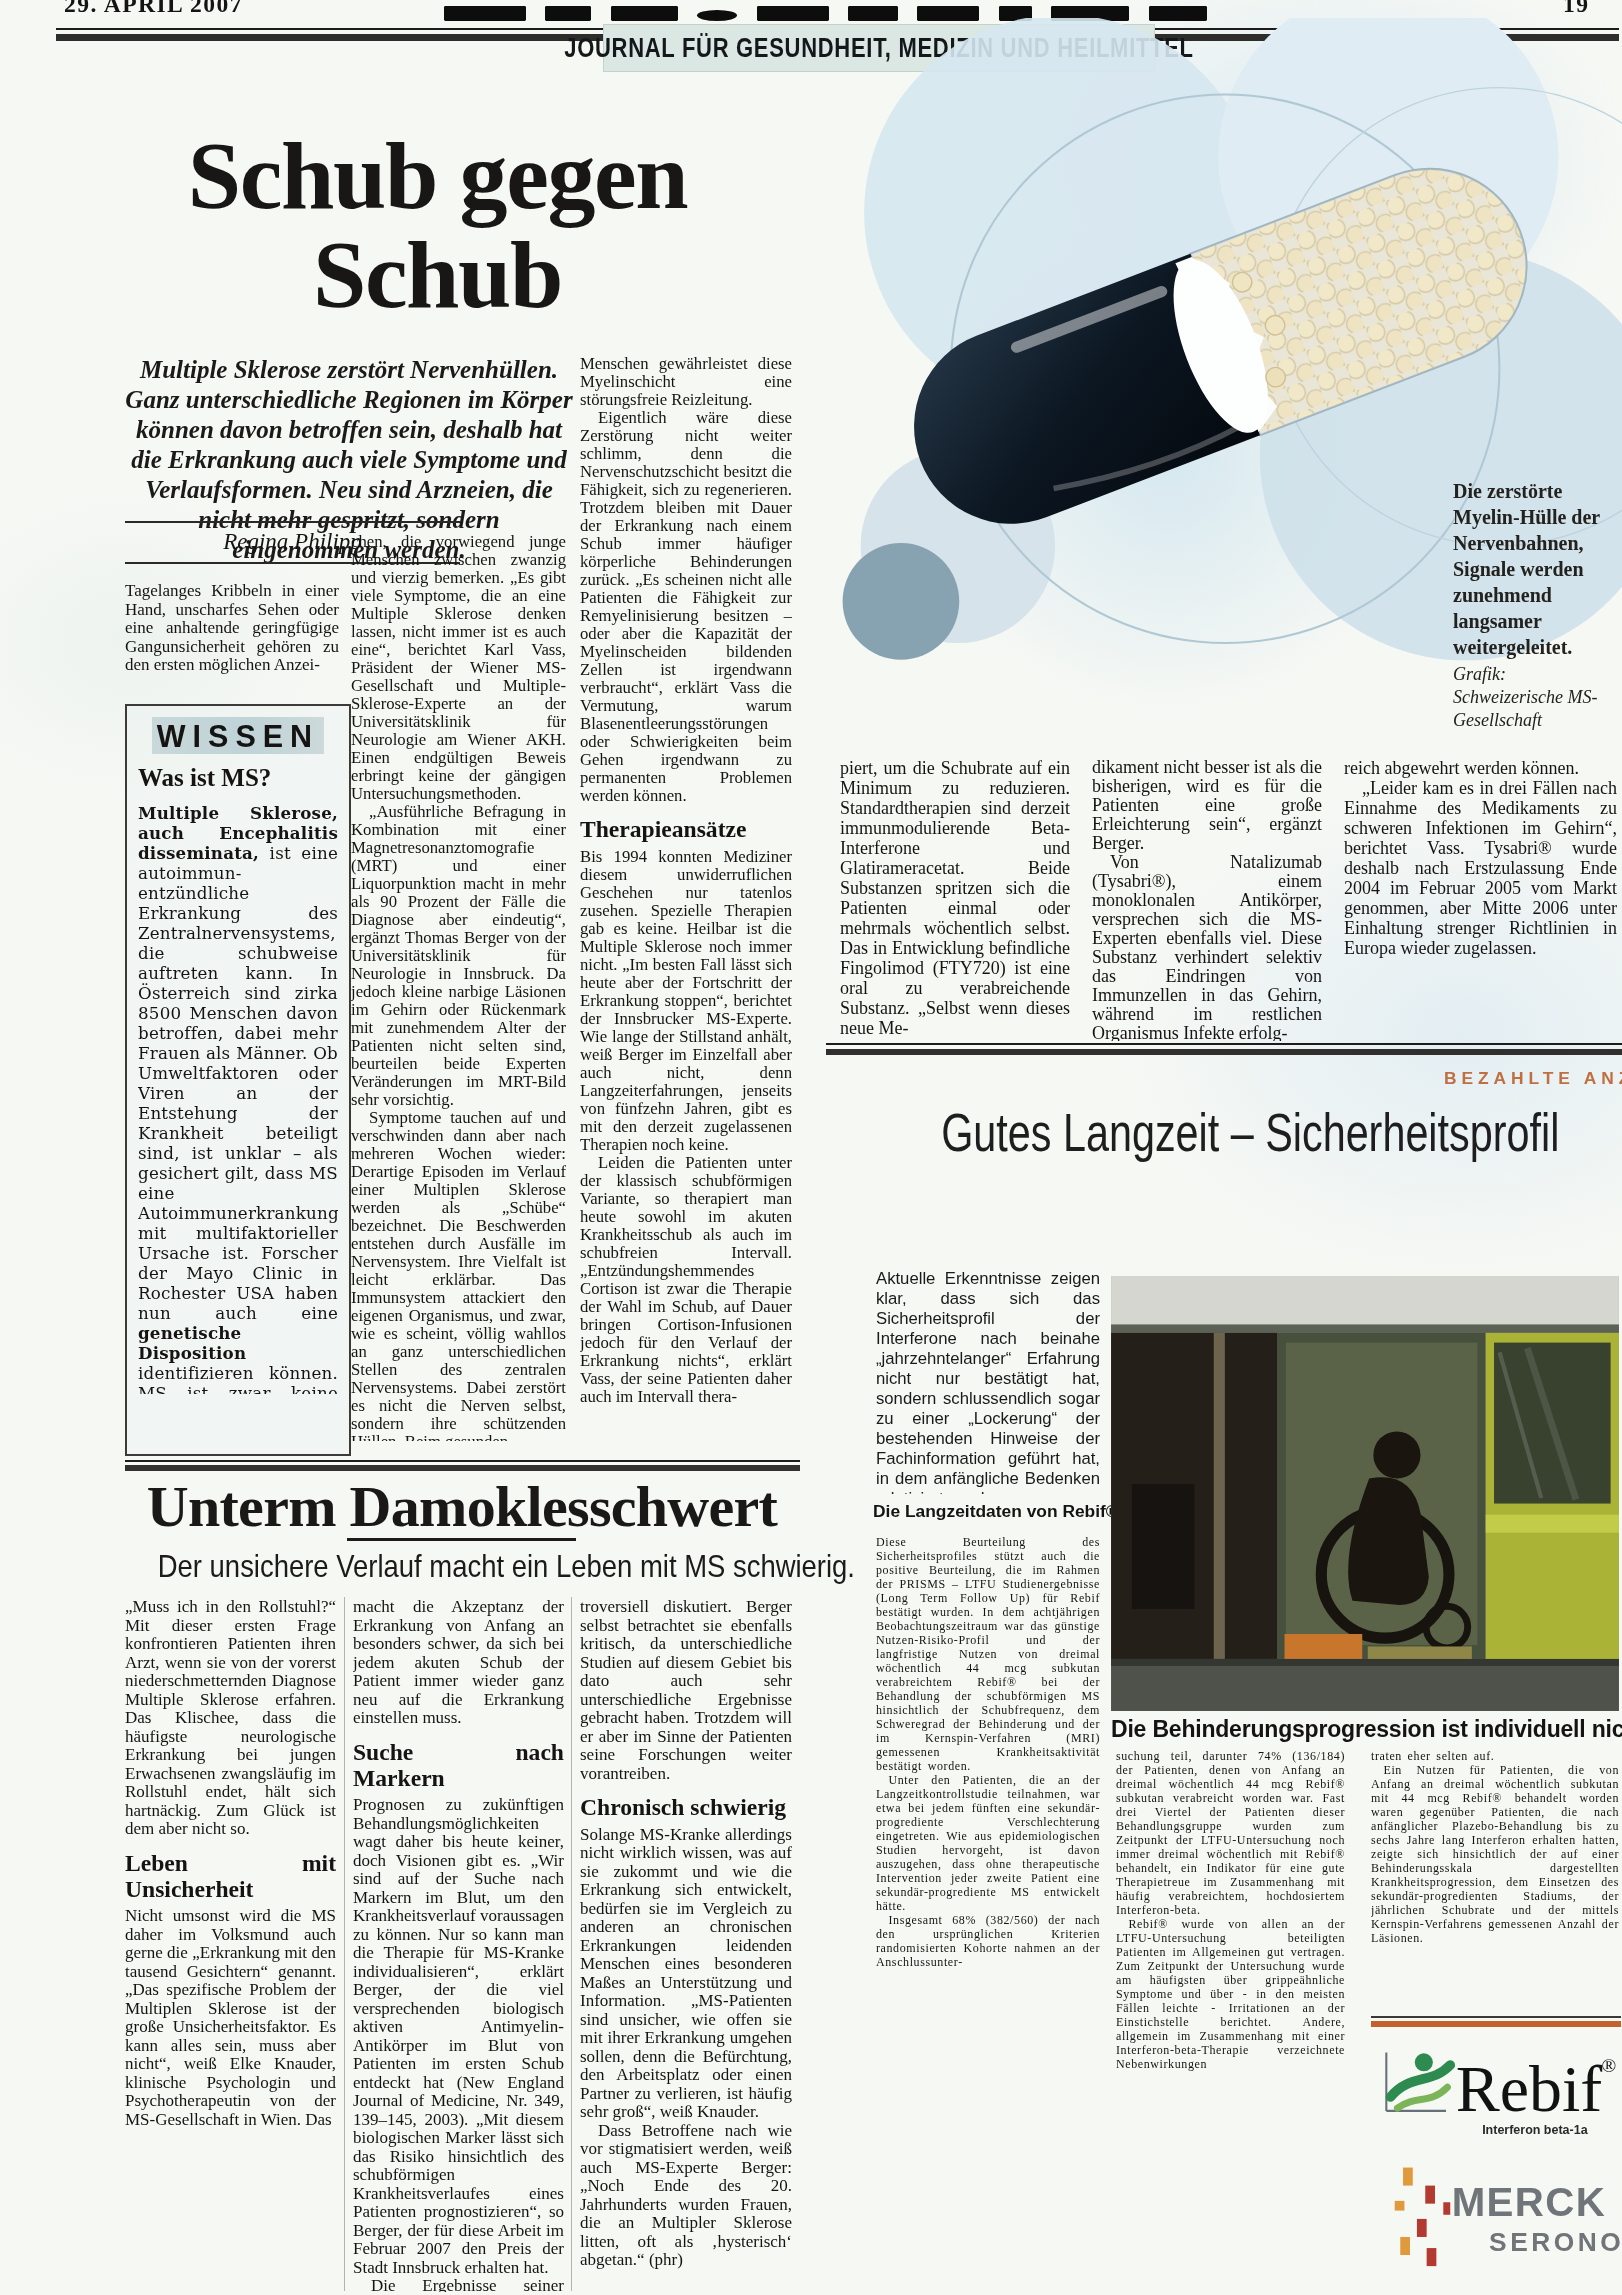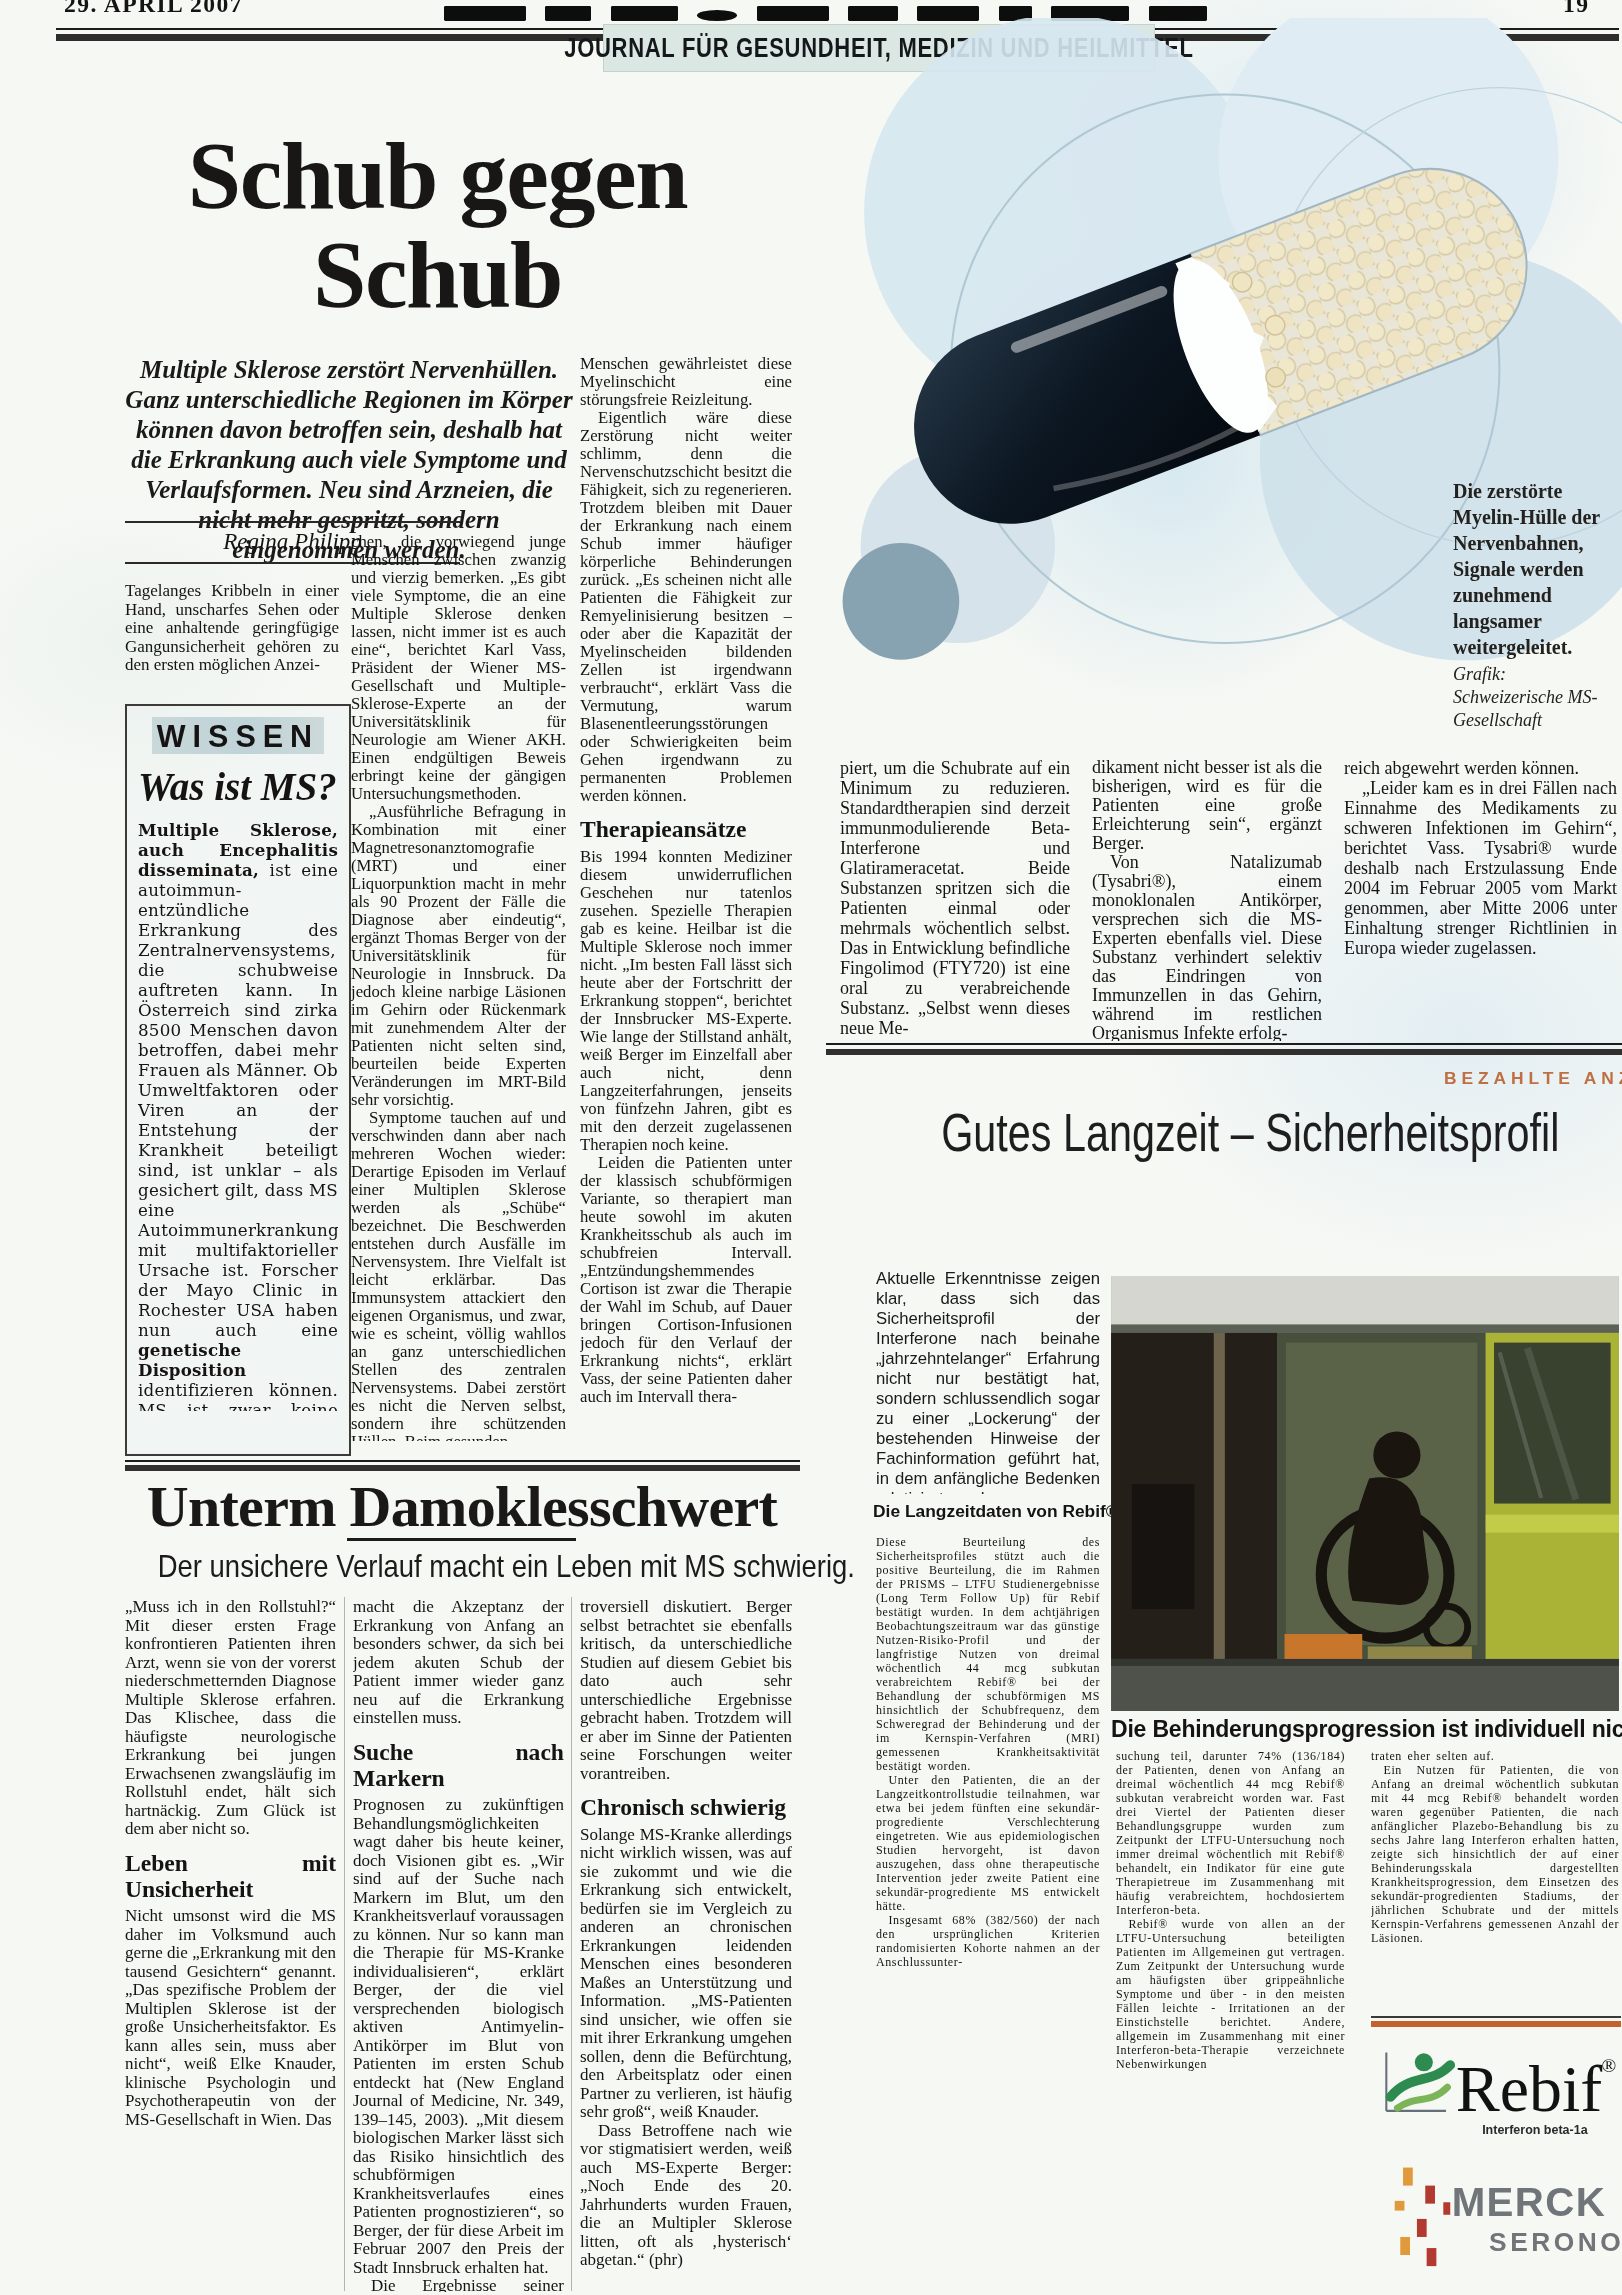--- a/index.html
+++ b/index.html
@@ -27,21 +27,21 @@
   .just{text-align:justify;}
   .col p{margin:0;text-indent:18px;}
   .col p.first{text-indent:0;}
   .sub{font-weight:700;font-size:23.6px;line-height:26px;margin:11px 0 5.6px;text-indent:0;font-family:"Liberation Serif",serif;}
   .colwide{font-size:18px;line-height:20px;}
   .vrule{background:#8f8f8b;width:1.4px;opacity:.65;}
   .wbox{border:2.1px solid #3c3b38;padding:9.7px 11px;background:rgba(232,240,240,.35);}
   .wkick{margin:1.4px auto 9.7px;width:86%;height:37px;background:linear-gradient(90deg,#c9d8da,#bfd3d8 55%,#cdd9da);
     display:flex;align-items:center;justify-content:center;}
   .wkick span{font-family:"Liberation Sans",sans-serif;font-weight:700;font-size:30.5px;letter-spacing:7px;transform:scaleY(1.05);}
-  .wtitle{font-weight:700;font-style:italic;font-size:39px;margin:1.4px 0 11px;}
+  .wtitle{font-weight:700;font-size:25px;margin:1.4px 0 11px;}
   .wbody{font-family:"DejaVu Serif",serif;font-size:16.7px;line-height:20px;letter-spacing:0.2px;text-align:justify;overflow:hidden;}
   .wbody b{font-weight:700;}
   .capcap{font-weight:700;font-size:20px;line-height:26px;color:#23221f;}
   .capi{font-weight:400;font-style:italic;font-size:18px;line-height:23px;margin-top:2.8px;}
   .h2box{text-align:center;font-weight:700;font-size:58px;letter-spacing:-0.7px;color:#1a1918;}
   .h2sub{text-align:center;}
   .h2sub span{display:inline-block;font-family:"Liberation Sans",sans-serif;font-size:30.5px;transform:scaleX(.9);transform-origin:center;white-space:nowrap;color:#1c1b19;}
   .adlabel{font-family:"Liberation Sans",sans-serif;font-weight:700;font-size:17.4px;letter-spacing:4.9px;color:#bf6f41;text-align:right;white-space:nowrap;}
   .adhead{text-align:center;white-space:nowrap;}
   .adhead span{display:inline-block;font-family:"Liberation Sans",sans-serif;font-weight:400;font-size:53px;letter-spacing:0px;transform:scaleX(.78);transform-origin:center;color:#1e1e1e;}

